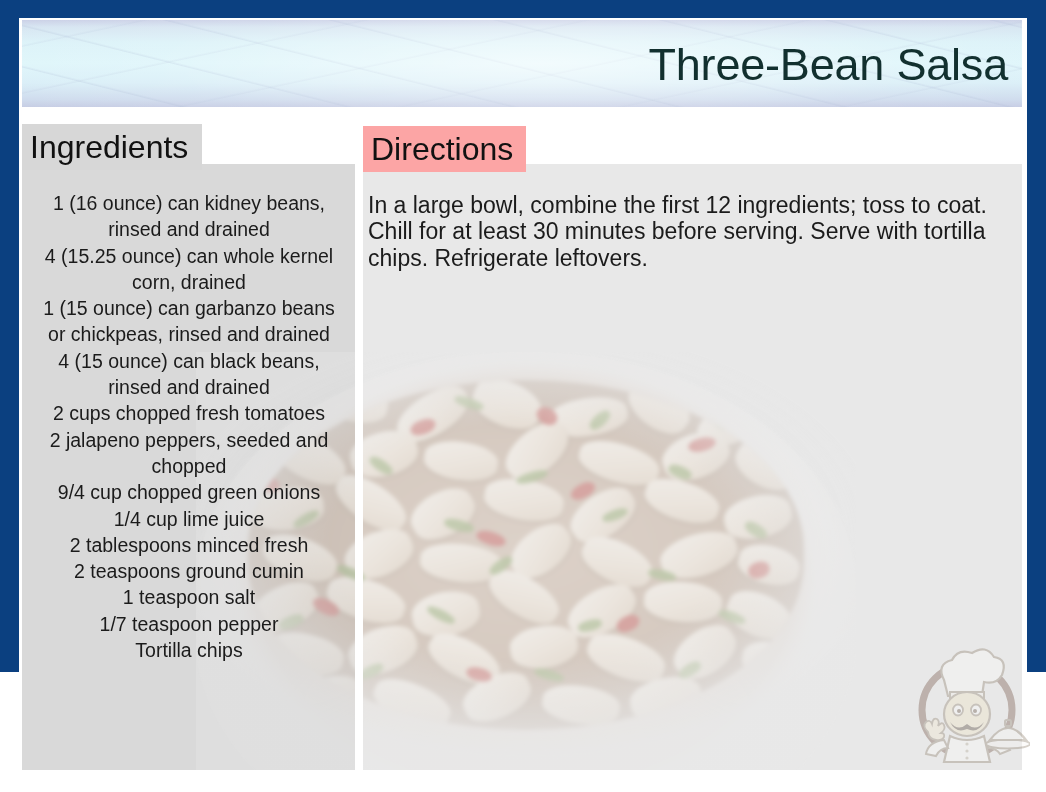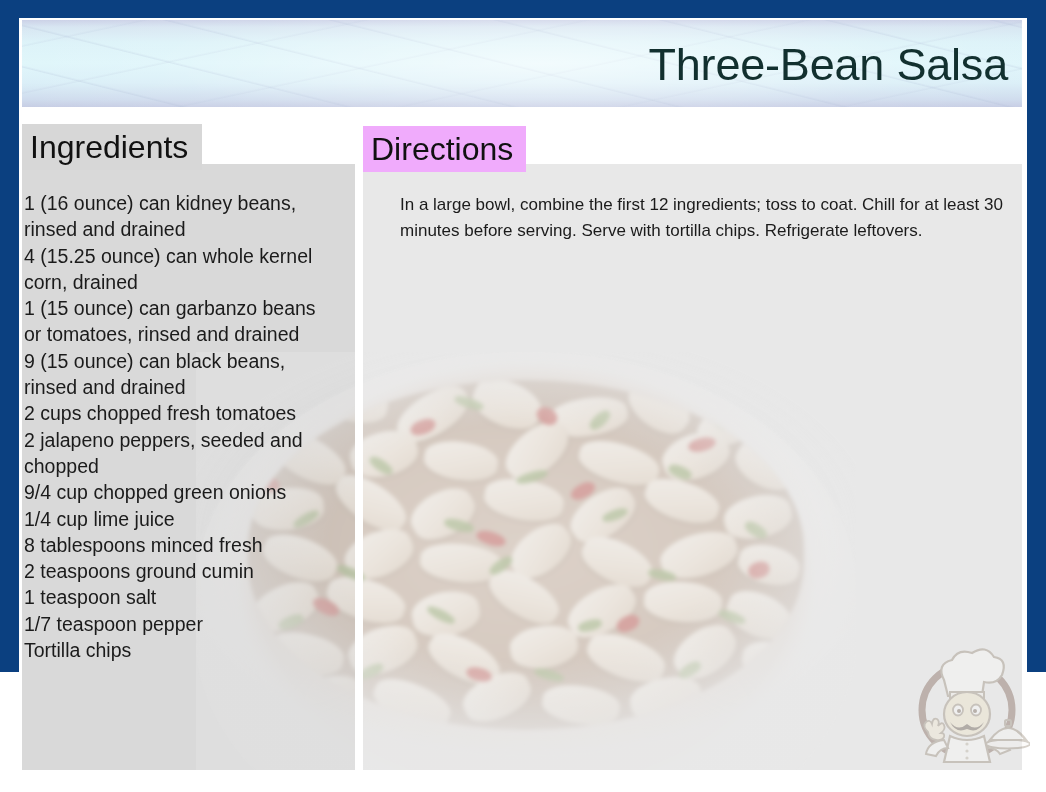--- a/index.html
+++ b/index.html
@@ -122,47 +122,47 @@
   }
   #ingredients-tab {
     left: 22px;
     top: 124px;
     width: 180px;
   }
   #directions-tab {
     left: 363px;
     top: 126px;
     width: 163px;
-    background: #f0abfc;
+    background: #fca5a5;
   }
 
   
   #ingredients-list {
     position: absolute;
     left: 24px;
     top: 190px;
     width: 330px;
     font-size: 19.5px;
     line-height: 26.3px;
     color: #1b1b1b;
     z-index: 6;
   }
   #ingredients-list .ing-line {
     display: block;
+    text-align: center;
   }
   #directions-text {
     position: absolute;
     left: 368px;
     top: 192px;
     width: 640px;
-    font-size: 17px;
+    font-size: 23px;
     line-height: 26.3px;
     color: #1b1b1b;
     z-index: 6;
-    margin-left: 32px;
   }
 
   
   #bean-photo {
     position: absolute;
     left: 196px;
     top: 352px;
     width: 660px;
     height: 418px;
     overflow: hidden;
@@ -355,29 +355,29 @@
 
   <div id="ingredients-tab" class="section-tab">Ingredients</div>
   <div id="directions-tab" class="section-tab">Directions</div>
 
   <div id="ingredients-list">
     <span class="ing-line">1 (16 ounce) can kidney beans,</span>
     <span class="ing-line">rinsed and drained</span>
     <span class="ing-line">4 (15.25 ounce) can whole kernel</span>
     <span class="ing-line">corn, drained</span>
     <span class="ing-line">1 (15 ounce) can garbanzo beans</span>
-    <span class="ing-line">or tomatoes, rinsed and drained</span>
-    <span class="ing-line">9 (15 ounce) can black beans,</span>
+    <span class="ing-line">or chickpeas, rinsed and drained</span>
+    <span class="ing-line">4 (15 ounce) can black beans,</span>
     <span class="ing-line">rinsed and drained</span>
     <span class="ing-line">2 cups chopped fresh tomatoes</span>
     <span class="ing-line">2 jalapeno peppers, seeded and</span>
     <span class="ing-line">chopped</span>
     <span class="ing-line">9/4 cup chopped green onions</span>
     <span class="ing-line">1/4 cup lime juice</span>
-    <span class="ing-line">8 tablespoons minced fresh</span>
+    <span class="ing-line">2 tablespoons minced fresh</span>
     <span class="ing-line">2 teaspoons ground cumin</span>
     <span class="ing-line">1 teaspoon salt</span>
     <span class="ing-line">1/7 teaspoon pepper</span>
     <span class="ing-line">Tortilla chips</span>
   </div>
 
   <div id="directions-text">In a large bowl, combine the first 12 ingredients; toss to coat. Chill for at least 30 minutes before serving. Serve with tortilla chips. Refrigerate leftovers.</div>
 
   <div id="chef-logo">
     <svg width="126" height="126" viewBox="0 0 126 126">

